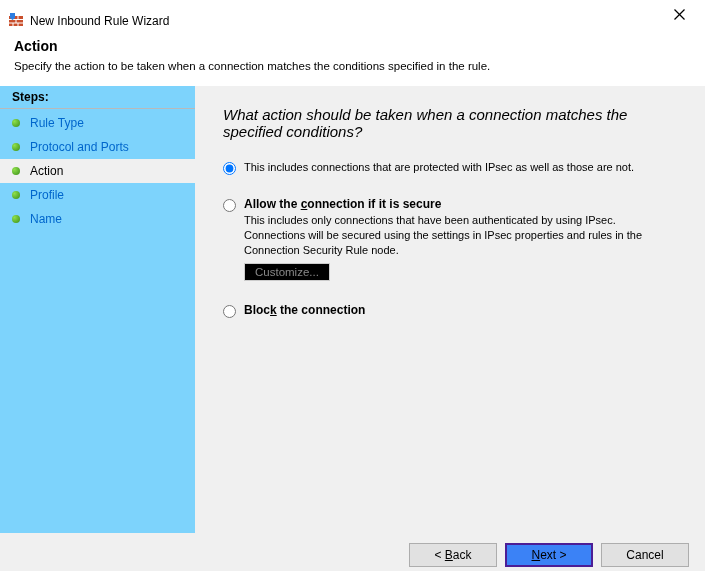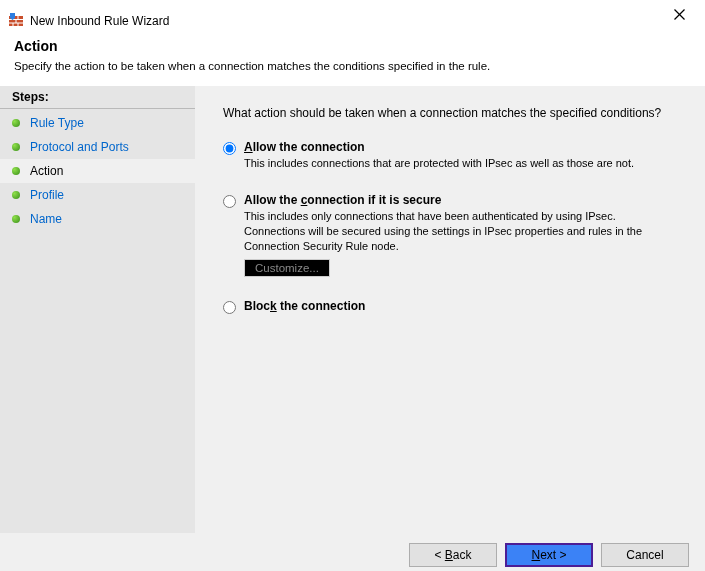--- a/index.html
+++ b/index.html
@@ -54,21 +54,21 @@
       font-size: 11.5px;
       color: #000;
     }
     .body {
       display: flex;
       height: 448px;
     }
     .sidebar {
       width: 195px;
       padding: 0 0 0 0;
-      background: #e5e5e5;
+      background: #7dd3fc;
     }
     .sidebar .steps-label {
       font-weight: 700;
       font-size: 12px;
       padding: 4px 12px 4px 12px;
       border-bottom: 1px solid #b9b9b9;
       margin-bottom: 2px;
     }
     .step-item {
       display: flex;
@@ -91,22 +91,23 @@
       margin-right: 10px;
       flex-shrink: 0;
     }
     .main {
       flex: 1;
       background: #f0f0f0;
       padding: 20px 28px 10px 28px;
       position: relative;
     }
     .main .prompt {
-      font-size: 12px;
+      font-size: 15px;
       margin-bottom: 20px;
+      font-style: italic;
     }
     .option {
       display: flex;
       align-items: flex-start;
       margin-bottom: 16px;
     }
     .option input[type="radio"] {
       margin: 2px 8px 0 0;
       width: 13px;
       height: 13px;
@@ -219,21 +220,20 @@
         <span>Name</span>
       </div>
     </div>
 
     <div class="main">
       <div class="prompt">What action should be taken when a connection matches the specified conditions?</div>
 
       <label class="option">
         <input type="radio" name="act" checked="" style="">
         <div class="opt-body">
-          <div class="opt-title"><span class="u">A</span><span>llow the connection</span></div>
           <div class="opt-desc">This includes connections that are protected with IPsec as well as those are not.</div>
         </div>
       </label>
 
       <label class="option">
         <input type="radio" name="act" style="">
         <div class="opt-body">
           <div class="opt-title"><span>Allow the </span><span class="u">c</span><span>onnection if it is secure</span></div>
           <div class="opt-desc">This includes only connections that have been authenticated by using IPsec.  Connections will be secured using the settings in IPsec properties and rules in the Connection Security Rule node.</div>
           <button class="customize-btn" disabled="">Customize...</button>

